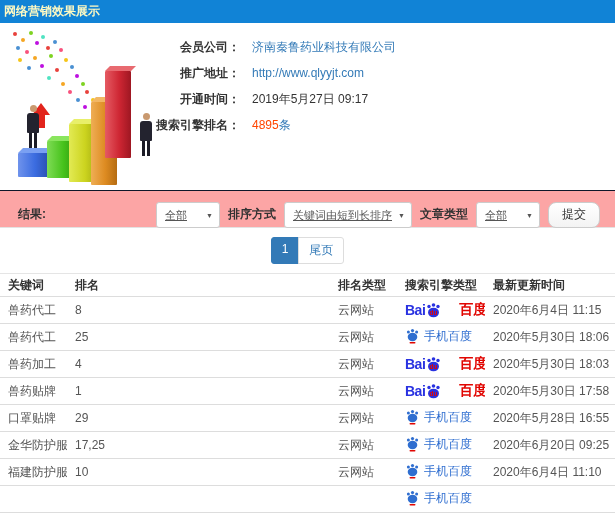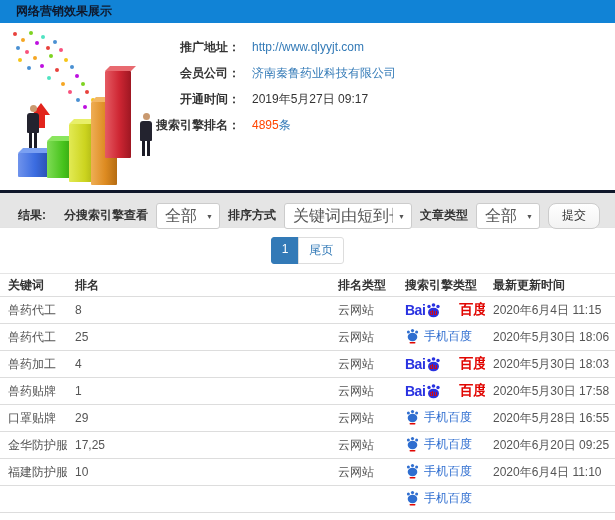--- a/index.html
+++ b/index.html
@@ -1,21 +1,21 @@
 <!DOCTYPE html>
 <html><head>
 <meta charset="utf-8">
 <style>
   * { margin:0; padding:0; box-sizing:border-box; }
   html,body { width:615px; height:520px; overflow:hidden; background:#fff;
               font-family:"Liberation Sans","DejaVu Sans",sans-serif; }
 
   
-  .topbar { height:23px; background:#1183d6; color:#0f172a; font-size:12px;
-            font-weight:bold; line-height:23px; padding-left:16px; }
+  .topbar { height:23px; background:#1183d6; color:#fef9c3; font-size:12px;
+            font-weight:bold; line-height:23px; padding-left:4px; }
 
   
   .info-section { position:relative; height:167px; background:#fff; }
 
   .illus { position:absolute; left:5px; top:7px; width:160px; height:155px; }
   .bar { position:absolute; border-radius:1px; }
   .bar::before { content:""; position:absolute; left:0; top:-5px; width:100%; height:5px;
                  transform:skewX(-45deg); transform-origin:bottom left; }
   .bar-blue   { left:13px; bottom:8px;  width:31px; height:24px;
                 background:linear-gradient(90deg,#6f93ec,#3b6ce0 55%,#2a4fb0); }
@@ -58,33 +58,33 @@
 
   .info-list { position:absolute; left:130px; top:11px; font-size:12px; }
   .info-row  { height:26px; display:flex; align-items:center; }
   .info-label{ width:110px; text-align:right; font-weight:bold; color:#333; }
   .info-value{ margin-left:12px; color:#333; }
   .info-value.link  { color:#337ab7; cursor:pointer; }
   .info-value.count { color:#ff4500; }
   .count-suffix { color:#337ab7; }
 
   
-  .filter-bar { height:38px; background:#e5e5e5; border-top:3px solid #0f172a;
+  .filter-bar { height:38px; background:#fca5a5; border-top:1px solid #0f172a;
                 border-bottom:1px solid #e3e3e3; display:flex; align-items:center;
                 padding:11px 15px 0 18px; font-size:12px; color:#333; }
   .filter-result { font-weight:bold; }
   .filter-right { margin-left:auto; display:flex; align-items:center; gap:8px; }
   .filter-label { font-weight:bold; white-space:nowrap; }
   .sel { position:relative; display:inline-block; height:26px; background:#fff;
          border:1px solid #ccc; border-radius:3px; }
   .sel::after { content:"▼"; position:absolute; right:6px; top:9px; font-size:7px;
                 color:#555; pointer-events:none; }
   .sel select { appearance:none; -webkit-appearance:none; border:0; background:transparent;
-                height:24px; font-size:16px; color:#555; padding:0 18px 0 8px; width:100%;
-                font-family:inherit; }
+                height:24px; font-size:11px; color:#555; padding:0 18px 0 8px; width:100%;
+                font-family:inherit;text-decoration:underline; }
   .sel-small  { width:64px; }
   .sel-wide   { width:128px; }
   .submit-btn { height:26px; padding:0 13px; font-size:12px; color:#333;
                 background:linear-gradient(#fff,#f3f3f3); border:1px solid #ccc;
                 border-radius:8px; cursor:pointer; font-family:inherit; }
 
   
   .pager-zone { height:45px; display:flex; align-items:center; justify-content:center; }
   .pager { display:flex; }
   .pager a { display:inline-block; min-width:26px; padding:4px 10px; margin-left:-1px;
@@ -143,43 +143,42 @@
         <div class="torso"></div>
       <div class="legs">
           <div class="leg"></div>
           <div class="leg"></div>
         </div>
     </div>
   </div>
 
   <div class="info-list">
     <div class="info-row">
+      <span class="info-label">会员公司：</span>
+      <span class="info-value link">济南秦鲁药业科技有限公司</span>
+    </div>
+    <div class="info-row">
       <span class="info-label">推广地址：</span>
       <span class="info-value link">http://www.qlyyjt.com</span>
-    </div>
-    <div class="info-row">
-      <span class="info-label">会员公司：</span>
-      <span class="info-value link">济南秦鲁药业科技有限公司</span>
     </div>
     <div class="info-row">
       <span class="info-label">开通时间：</span>
       <span class="info-value">2019年5月27日 09:17</span>
     </div>
     <div class="info-row">
       <span class="info-label">搜索引擎排名：</span>
       <span class="info-value count">4895</span>
       <span class="count-suffix">条</span>
     </div>
   </div>
 </div>
 
 <div class="filter-bar">
   <span class="filter-result">结果:</span>
   <div class="filter-right">
-    <span class="filter-label">分搜索引擎查看</span>
     <span class="sel sel-small">
       <select>
         <option>全部</option>
       </select>
     </span>
     <span class="filter-label">排序方式</span>
     <span class="sel sel-wide">
       <select>
         <option>关键词由短到长排序</option>
       </select>

